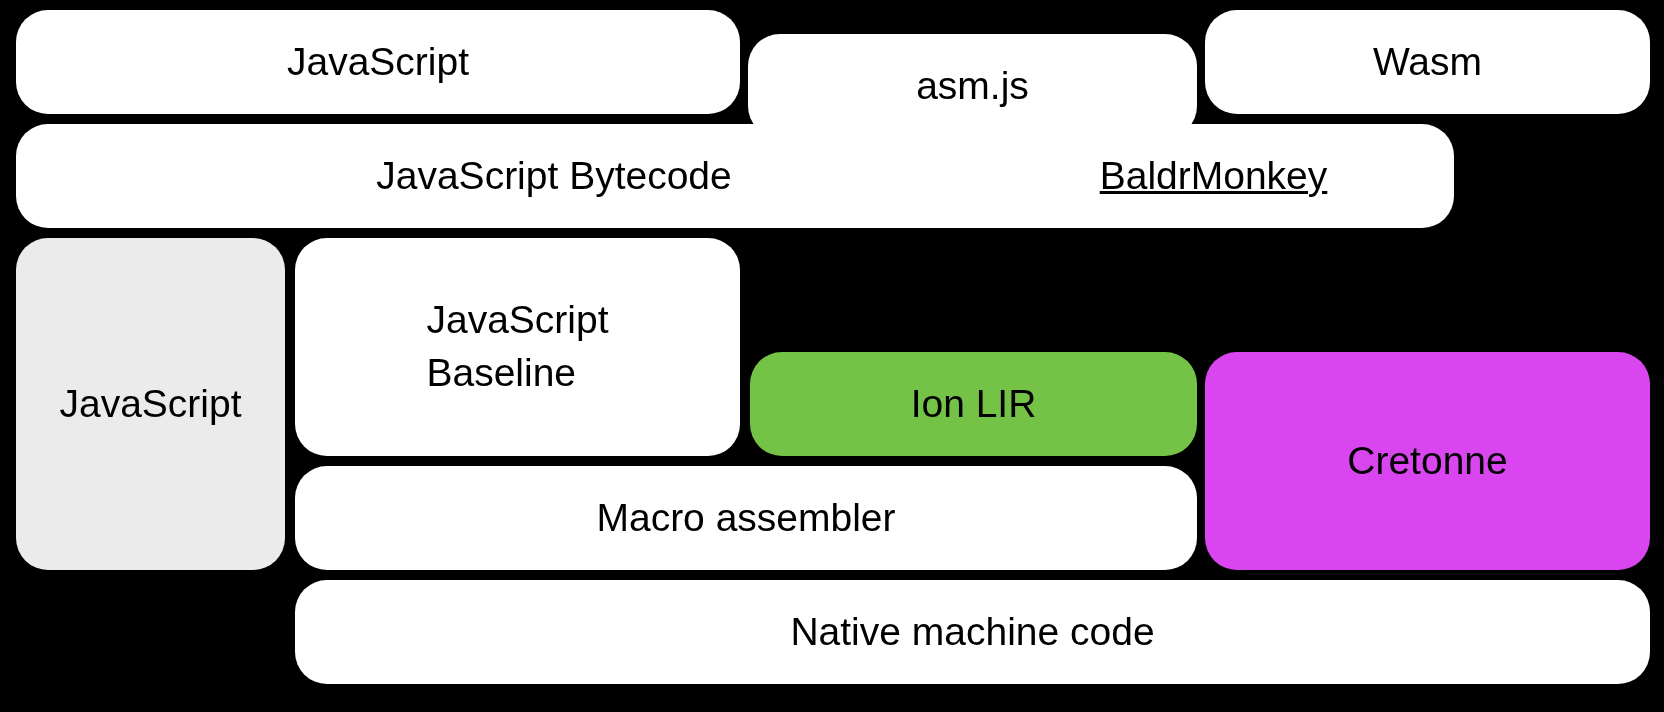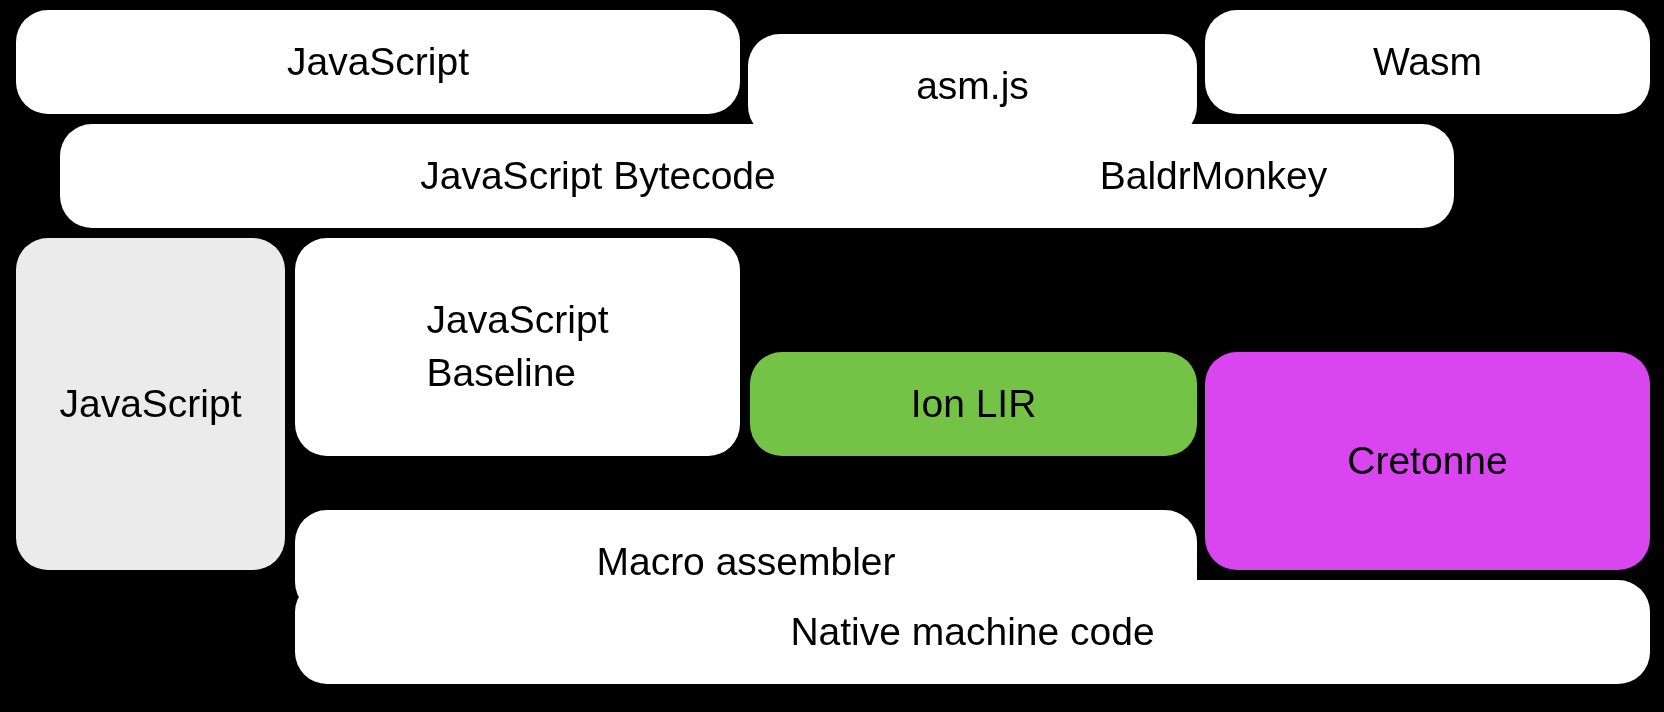--- a/index.html
+++ b/index.html
@@ -30,29 +30,29 @@
   }
   .c-gray  { background: #ebebeb; }
   .c-green { background: #74c346; }
   .c-pink  { background: #d946ef; }
 
   
   .n-javascript          { left: 16px;   top: 10px;  width: 724px;  height: 104px; }
   .n-asm-js              { left: 748px;  top: 10px;  width: 449px;  height: 104px; margin-top: 24px; }
   .n-wasm                { left: 1205px; top: 10px;  width: 445px;  height: 104px; }
   
-  .n-javascript-bytecode { left: 16px;   top: 124px; width: 1076px;  height: 104px; margin-left: 44px; }
-  .n-baldrmonkey         { left: 973px;  top: 124px; width: 481px;  height: 104px; }
+  .n-javascript-bytecode { left: 16px;   top: 124px; width: 1076px;  height: 104px; }
+  .n-baldrmonkey         { left: 973px;  top: 124px; width: 481px;  height: 104px; text-decoration: underline; }
   
   .n-interpreter         { left: 16px;   top: 238px; width: 269px;  height: 332px; }
   .n-javascript-baseline { left: 295px;  top: 238px; width: 445px;  height: 218px; }
   .n-ion-mir             { left: 750px;  top: 238px; width: 447px;  height: 104px; }
   .n-ion-lir             { left: 750px;  top: 352px; width: 447px;  height: 104px; }
   .n-cretonne            { left: 1205px; top: 352px; width: 445px;  height: 218px; }
-  .n-macro-assembler     { left: 295px;  top: 466px; width: 902px;  height: 104px; margin-top: 44px; }
+  .n-macro-assembler     { left: 295px;  top: 466px; width: 902px;  height: 104px; }
   
   .n-native-machine-code { left: 295px;  top: 580px; width: 1355px; height: 104px; }
 </style>
 </head>
 <body>
 
 <div class="canvas">
   <div class="node n-javascript">JavaScript</div>
   <div class="node n-asm-js">asm.js</div>
   <div class="node n-wasm">Wasm</div>

